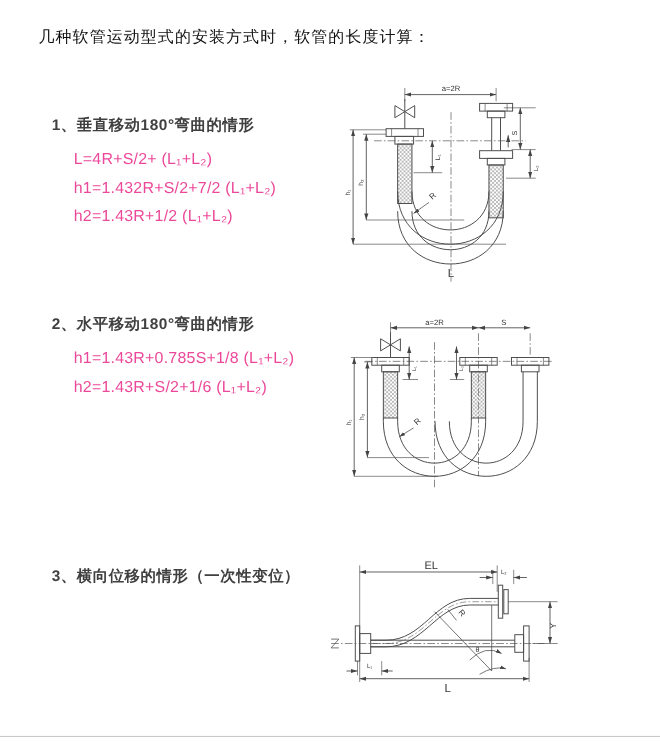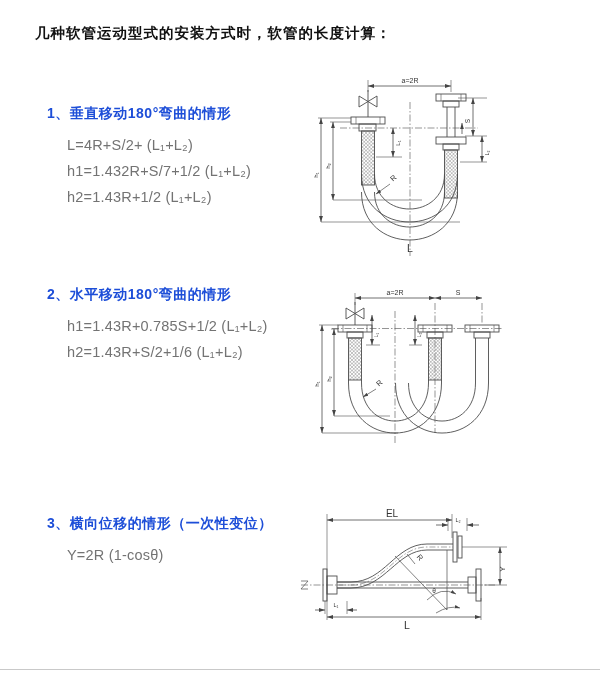--- a/index.html
+++ b/index.html
@@ -3,56 +3,55 @@
 <meta charset="utf-8">
 <style>
   html,body{margin:0;padding:0;}
   body{
     width:600px;height:675px;background:#ffffff;position:relative;
     font-family:"Liberation Sans","DejaVu Sans",sans-serif;color:#1a1a1a;
     overflow:hidden;
   }
   .page-title{
     position:absolute;left:35px;top:24px;
-    font-size:14.5px;font-weight:700;letter-spacing:1px;color:#111;
+    font-size:14.5px;font-weight:400;letter-spacing:1px;color:#111;
   }
   .sec{position:absolute;left:47px;}
-  .sec .heading{font-size:14px;font-weight:700;letter-spacing:.5px;line-height:20px;margin:0 0 9px 0;color:#1d4ed8;}
-  .sec .formula{font-size:14.5px;line-height:26px;margin:0 0 0 20px;color:#737373;letter-spacing:.2px;}
+  .sec .heading{font-size:14px;font-weight:700;letter-spacing:.5px;line-height:20px;margin:0 0 9px 0;color:#404040;}
+  .sec .formula{font-size:14.5px;line-height:26px;margin:0 0 0 20px;color:#ec4899;letter-spacing:.2px;}
   #sec1{top:103px;}
   #sec2{top:284px;}
-  #sec3{top:513px;}
+  #sec3{top:513px;text-align:center;}
   svg{position:absolute;overflow:visible;}
   #dia1{left:310px;top:70px;}
   #dia2{left:310px;top:283px;}
   #dia3{left:295px;top:498px;}
   svg text{fill:#333;font-family:"Liberation Sans","DejaVu Sans",sans-serif;}
   .footer-rule{position:absolute;left:0;top:669px;width:600px;height:1px;background:#c9c9c9;}
 </style>
 </head>
 <body>
 
 <div class="page-title">几种软管运动型式的安装方式时，软管的长度计算：</div>
 
 <div class="sec" id="sec1">
   <div class="heading">1、垂直移动180°弯曲的情形</div>
   <div class="formula">L=4R+S/2+ (L₁+L₂)</div>
-  <div class="formula">h1=1.432R+S/7+1/2 (L₁+L₂)</div>
+  <div class="formula">h1=1.432R+S/2+7/2 (L₁+L₂)</div>
   <div class="formula">h2=1.43R+1/2 (L₁+L₂)</div>
 </div>
 
 <div class="sec" id="sec2">
   <div class="heading">2、水平移动180°弯曲的情形</div>
-  <div class="formula">h1=1.43R+0.785S+1/2 (L₁+L₂)</div>
+  <div class="formula">h1=1.43R+0.785S+1/8 (L₁+L₂)</div>
   <div class="formula">h2=1.43R+S/2+1/6 (L₁+L₂)</div>
 </div>
 
 <div class="sec" id="sec3">
   <div class="heading">3、横向位移的情形（一次性变位）</div>
-  <div class="formula">Y=2R (1-cosθ)</div>
 </div>
 
 <svg id="dia1" width="280" height="190" viewBox="0 0 280 190">
   <defs>
     <marker id="ar1" viewBox="0 0 8 6" markerWidth="8" markerHeight="6" refX="7.5" refY="3" orient="auto-start-reverse">
       <path d="M0,0.6 L7.5,3 L0,5.4 Z" fill="#444"></path>
     </marker>
     <pattern id="hatch1" width="3.5" height="3.5" patternUnits="userSpaceOnUse">
       <path d="M0,0 L3.5,3.5 M3.5,0 L0,3.5" stroke="#9a9a9a" stroke-width="0.6"></path>
     </pattern>

